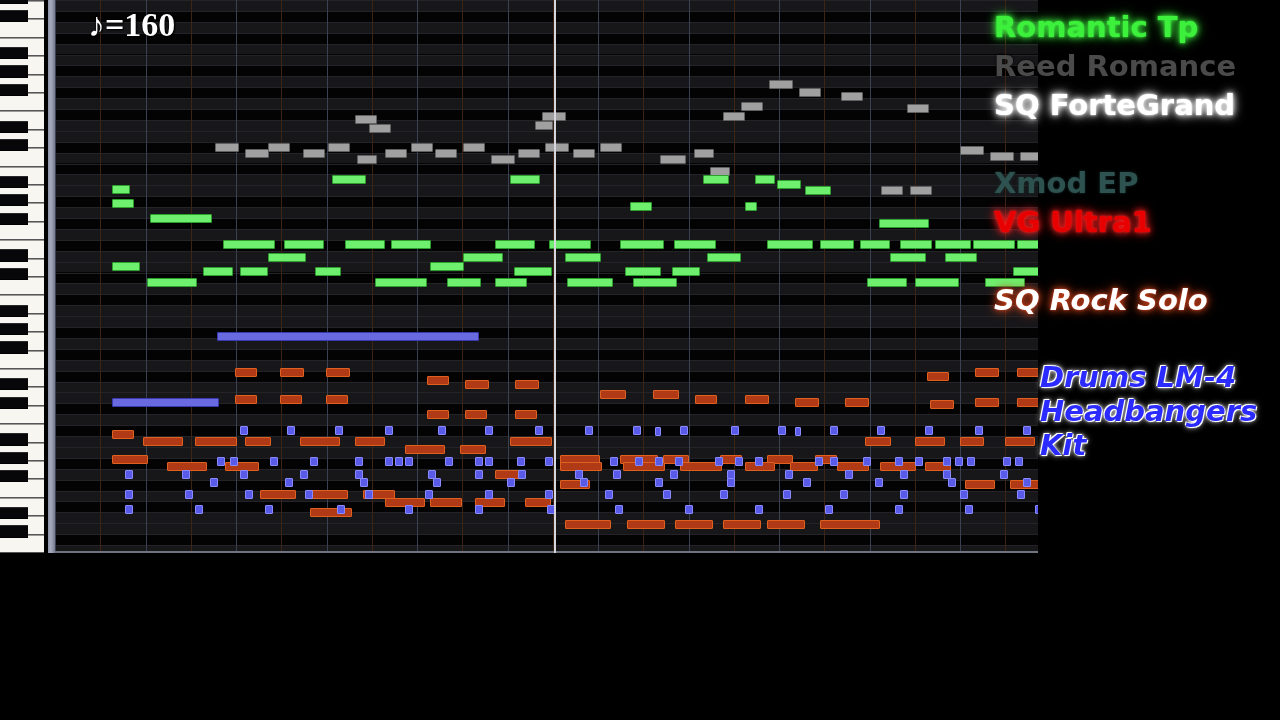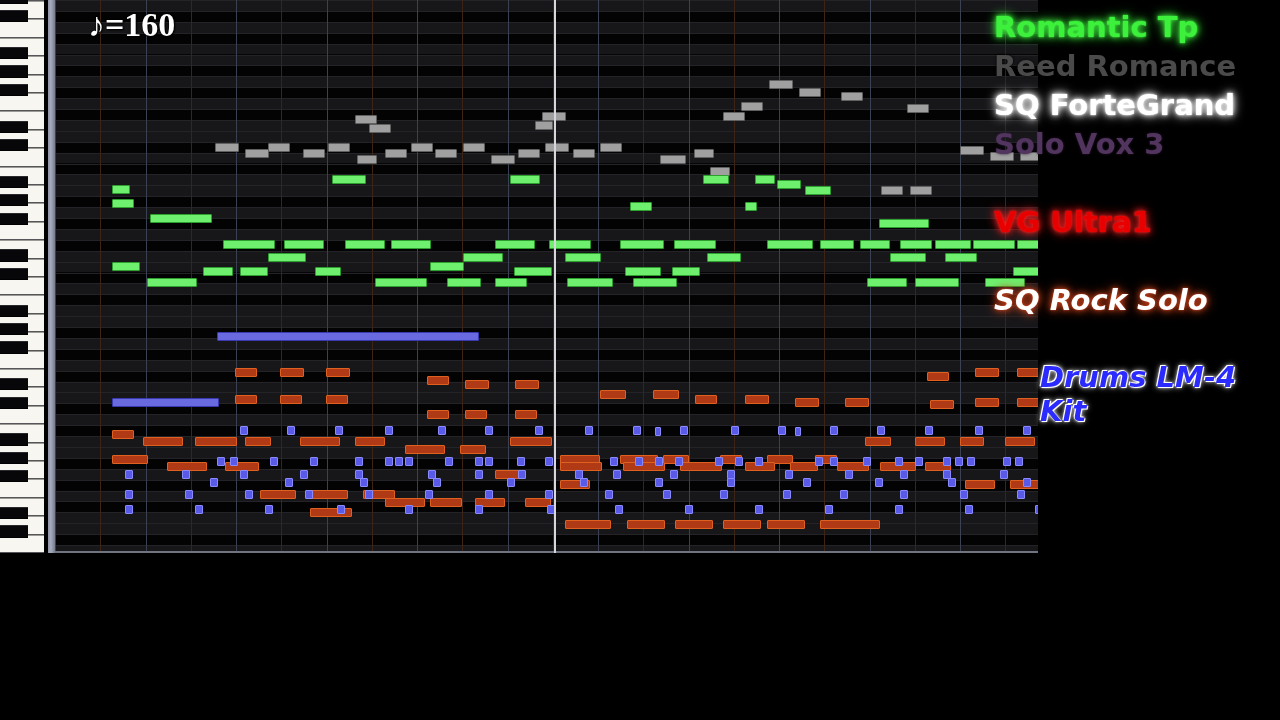--- a/index.html
+++ b/index.html
@@ -659,24 +659,25 @@
       <div class="note" style="left: 893px; top: 478px; width: 8px; height: 9px; background: rgb(90, 90, 232); border: 1px solid rgb(138, 138, 255);"></div>
       <div class="note" style="left: 968px; top: 478px; width: 8px; height: 9px; background: rgb(90, 90, 232); border: 1px solid rgb(138, 138, 255);"></div>
     </div>
 
   <div id="tempo">♪=160</div>
 
   <div id="tracklabels">
       <div class="tlabel" style="top: 12px; color: rgb(60, 240, 60); text-shadow: rgb(60, 240, 60) 0px 0px 2px, rgb(60, 240, 60) 0px 0px 6px, rgb(60, 240, 60) 0px 0px 12px;">Romantic Tp</div>
       <div class="tlabel" style="top: 51px; color: rgb(74, 74, 74); text-shadow: rgb(0, 0, 0) 0px 0px 3px;">Reed Romance</div>
       <div class="tlabel" style="top: 90px; color: rgb(255, 255, 255); text-shadow: rgb(255, 255, 255) 0px 0px 2px, rgb(255, 255, 255) 0px 0px 6px, rgb(255, 255, 255) 0px 0px 12px;">SQ ForteGrand</div>
-      <div class="tlabel" style="top: 129px; color: rgb(82, 53, 94); text-shadow: rgb(42, 24, 51) 0px 0px 3px;">Solo Vox 3</div>
+      <div class="tlabel" style="top: 168px; color: rgb(46, 82, 80); text-shadow: rgb(24, 48, 47) 0px 0px 3px;">Xmod EP</div>
       <div class="tlabel" style="top: 207px; color: rgb(232, 0, 0); text-shadow: rgb(255, 32, 32) 0px 0px 2px, rgb(255, 32, 32) 0px 0px 6px, rgb(255, 32, 32) 0px 0px 12px;">VG Ultra1</div>
       <div class="tlabel italic" style="top: 285px; color: rgb(255, 255, 255); text-shadow: rgb(196, 64, 28) 0px 0px 2px, rgb(196, 64, 28) 0px 0px 6px, rgb(196, 64, 28) 0px 0px 12px;">SQ Rock Solo</div>
     </div>
 
   <div id="bottomlabels">
       <span class="blabel" style="color: rgb(43, 43, 255);">Drums LM-4</span>
+      <span class="blabel" style="color: rgb(43, 43, 255);">Headbangers</span>
       <span class="blabel" style="color: rgb(43, 43, 255);">Kit</span>
     </div>
 
 
 </div>
 
 </body></html>

